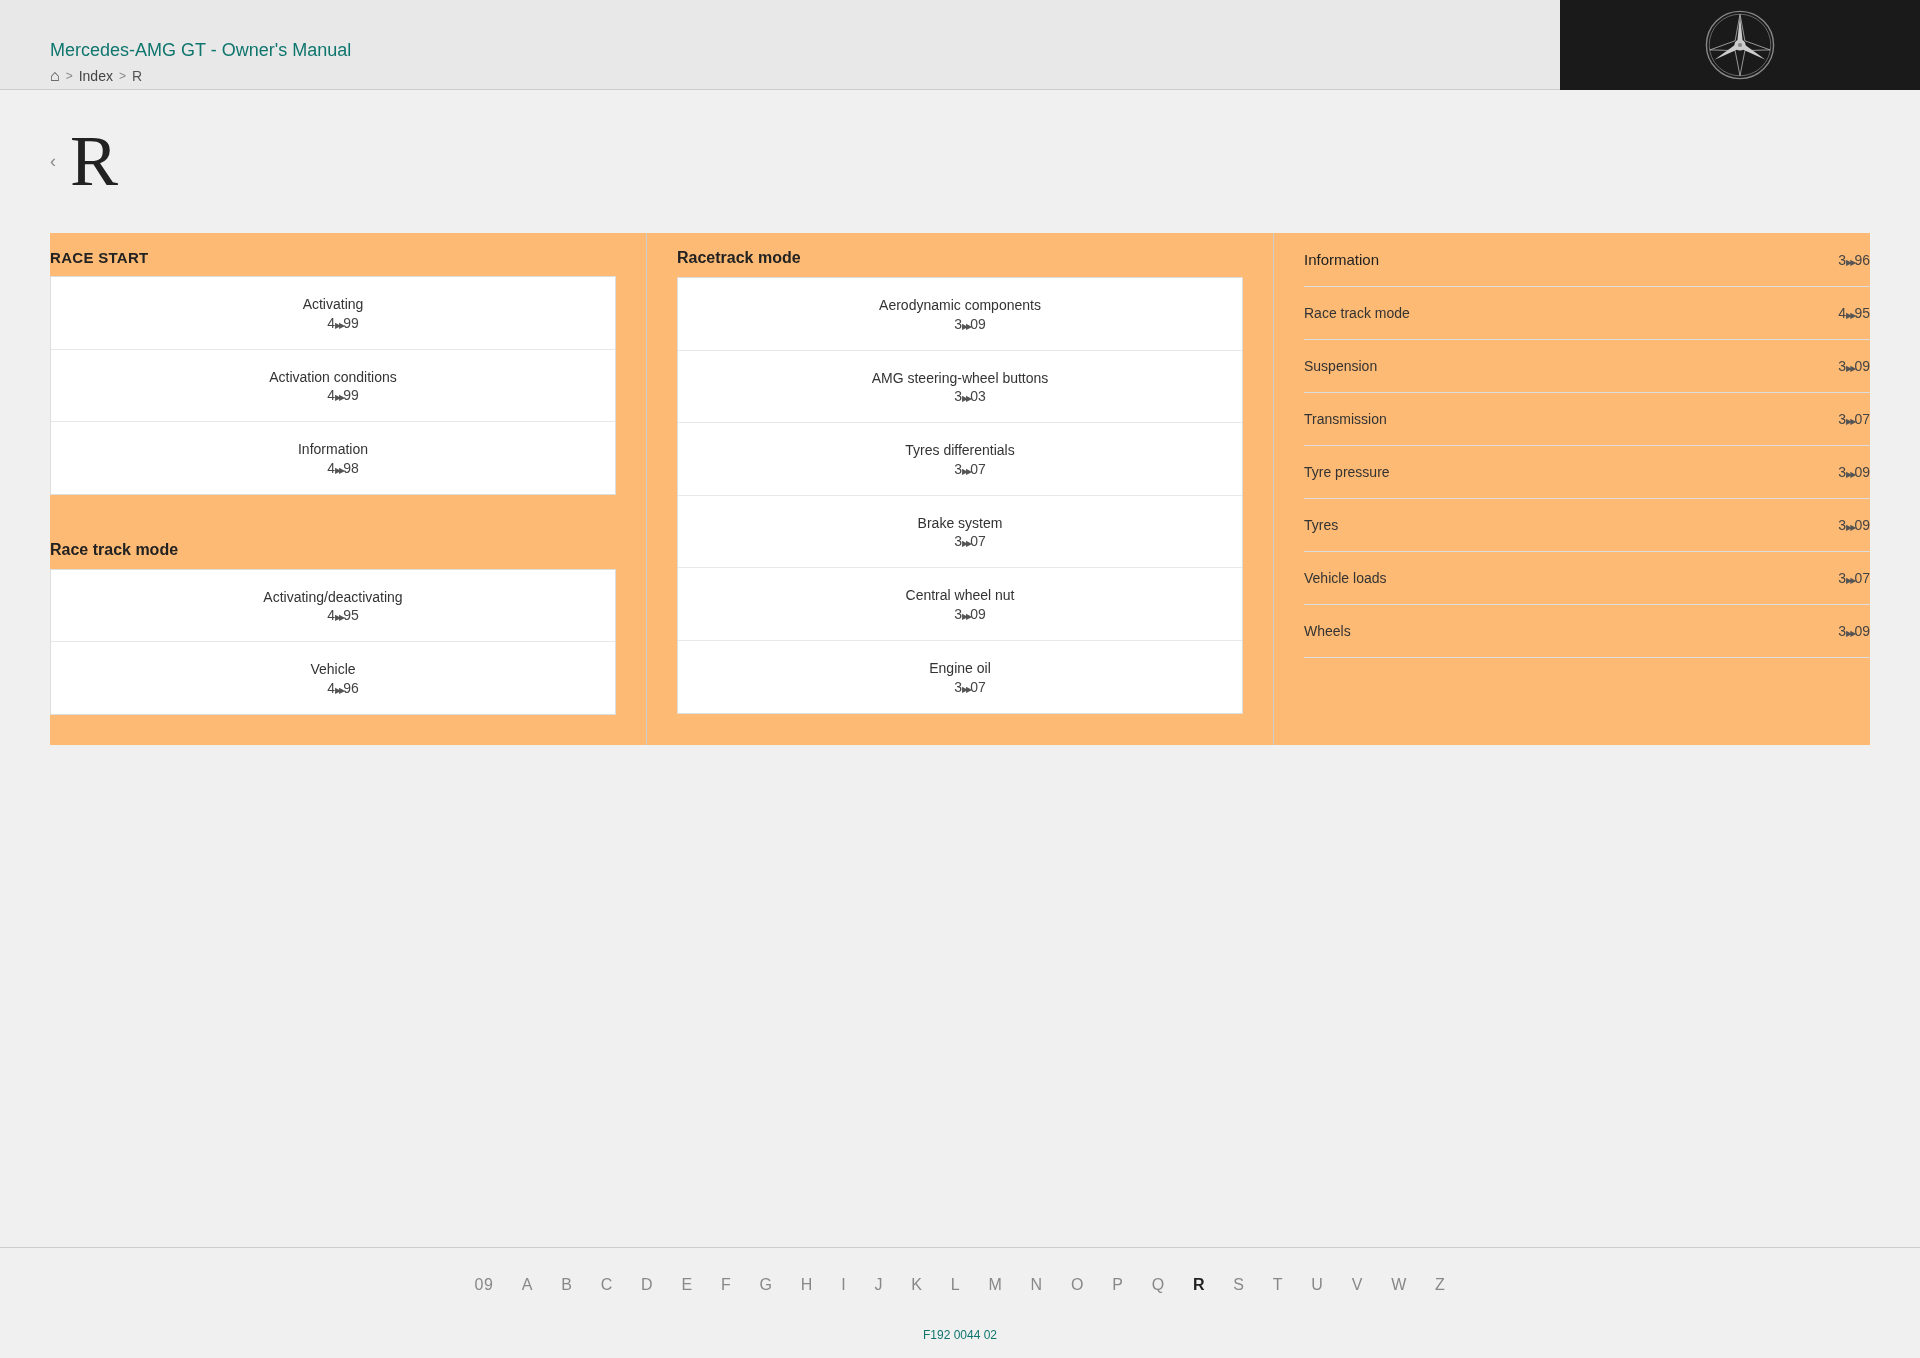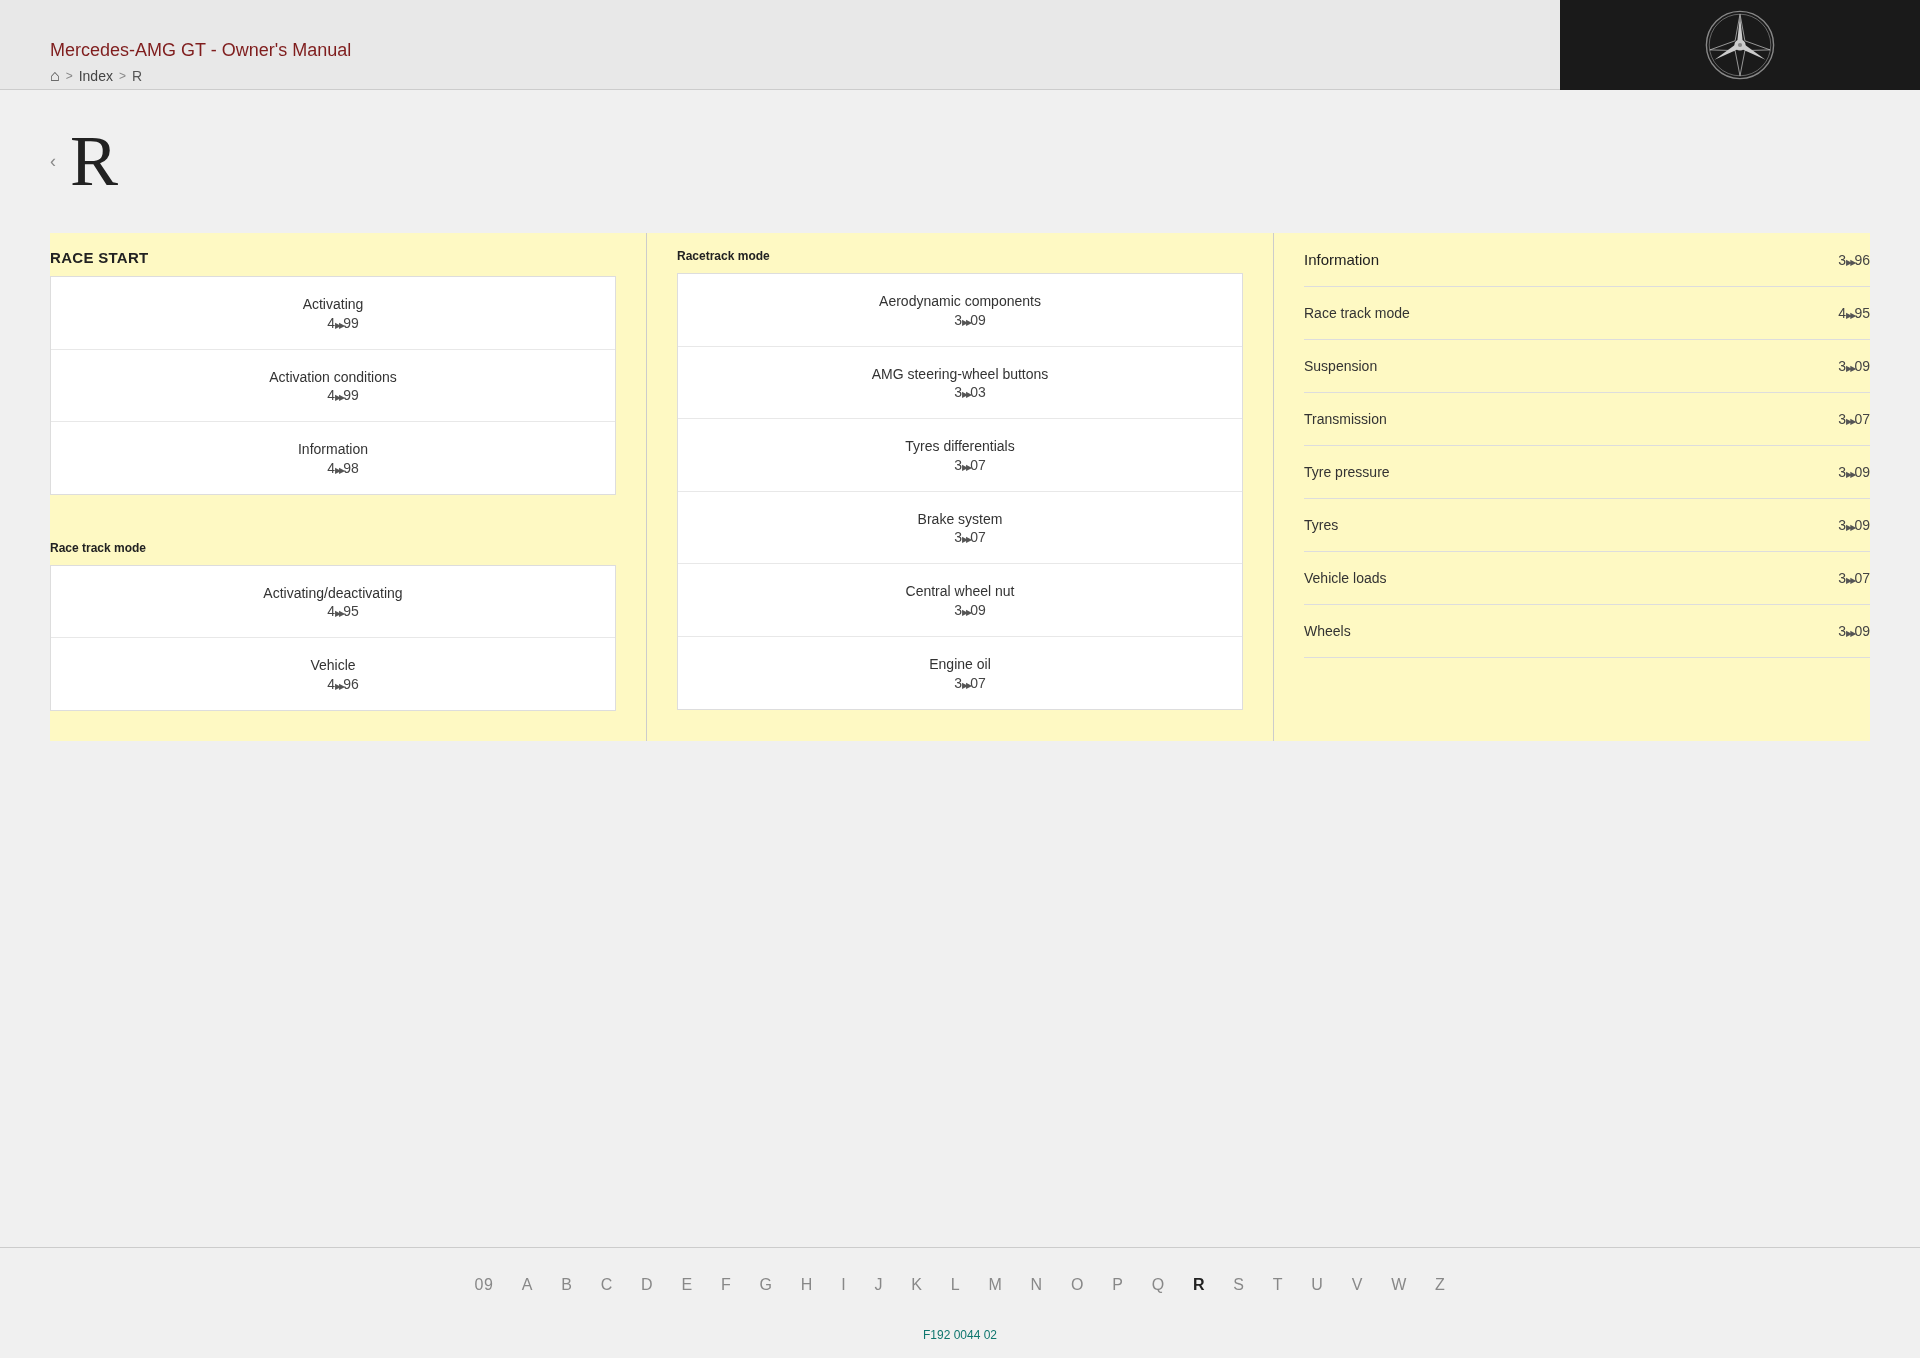--- a/index.html
+++ b/index.html
@@ -23,21 +23,21 @@
       border-bottom: 1px solid #ccc;
     }
     .header-left {
       padding: 12px 50px;
       display: flex;
       flex-direction: column;
       gap: 6px;
     }
     .header-title {
       font-size: 18px;
-      color: #7f1d1d;
+      color: #0f766e;
       font-weight: normal;
       margin-top: 36px;
     }
     .breadcrumb {
       display: flex;
       align-items: center;
       gap: 6px;
       font-size: 14px;
       color: #555;
     }
@@ -96,21 +96,21 @@
     .main-content {
       flex: 1;
       padding: 20px 50px 40px;
       background: #f0f0f0;
     }
 
     
     .columns {
       display: flex;
       gap: 0;
-      background: #fef9c3;
+      background: #fdba74;
     }
 
     .column {
       flex: 1;
       padding: 0 10px;
     }
     .column:first-child { padding-left: 0; }
     .column:last-child { padding-right: 0; }
 
     .column-separator {
@@ -123,21 +123,21 @@
     
     .section-header {
       font-size: 15px;
       font-weight: 700;
       color: #222;
       padding: 16px 0 10px;
       text-transform: uppercase;
       letter-spacing: 0.02em;
     }
     .section-header-normal {
-      font-size: 12px;
+      font-size: 16px;
       font-weight: 700;
       color: #222;
       padding: 16px 0 10px;
     }
 
     
     .index-items {
       background: #fff;
       border: 1px solid #ddd;
       margin-bottom: 30px;

